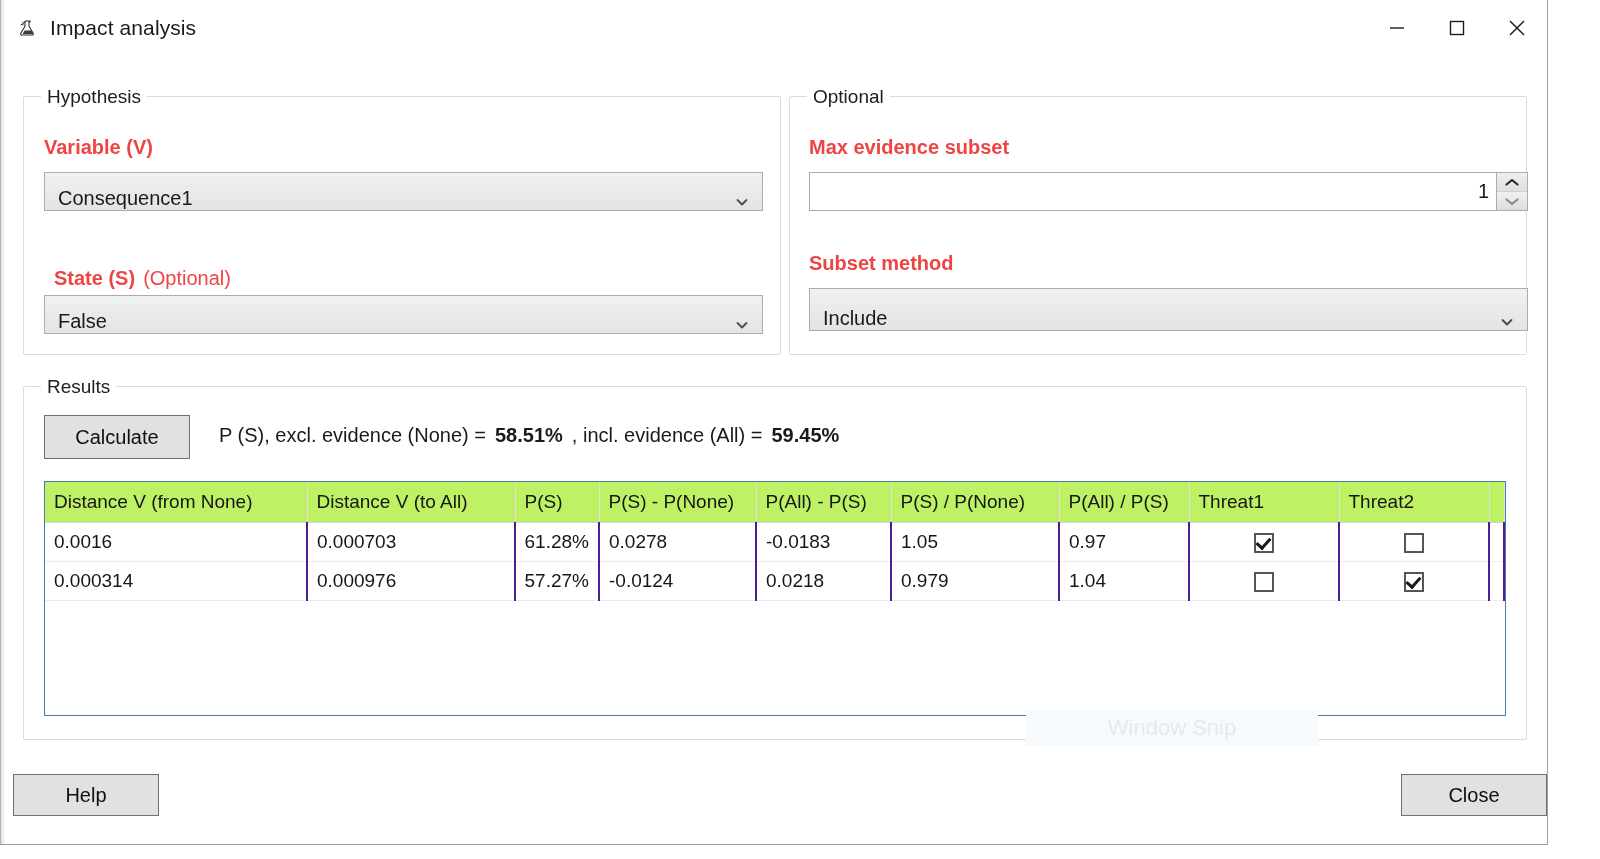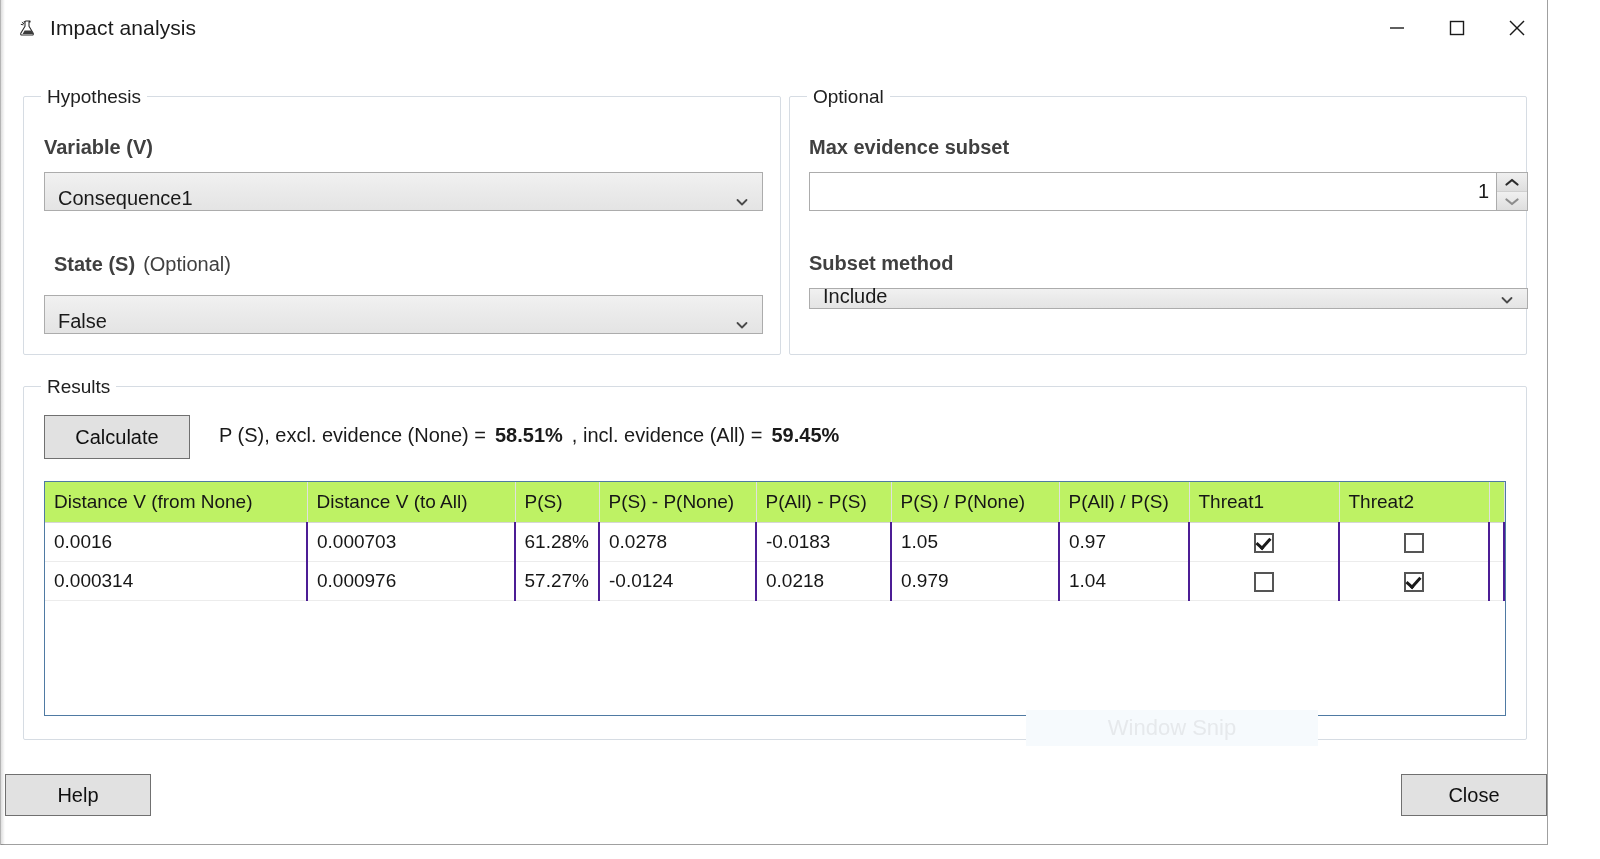--- a/index.html
+++ b/index.html
@@ -86,21 +86,21 @@
   }
 
   #grp-hypothesis { left: 22px;  top: 96px;  width: 758px; height: 259px; }
   #grp-options    { left: 788px; top: 96px;  width: 738px; height: 259px; }
   #grp-results    { left: 22px;  top: 386px; width: 1504px; height: 354px; }
 
   .field-label {
     position: absolute;
     font-size: 20px;
     font-weight: bold;
-    color: #404040;
+    color: #ef4444;
     white-space: nowrap;
   }
   .field-label .optional {
     font-weight: normal;
     padding-left: 8px;
   }
 
   
   .combobox {
     position: absolute;
@@ -173,21 +173,21 @@
     font-family: "Liberation Sans", sans-serif;
     font-size: 20px;
     color: #101010;
     display: flex;
     align-items: center;
     justify-content: center;
     cursor: default;
   }
 
   #calc-btn  { left: 43px;  top: 415px; width: 146px; height: 44px; }
-  #help-btn  { left: 4px;  top: 774px; width: 146px; height: 42px; }
+  #help-btn  { left: 12px;  top: 774px; width: 146px; height: 42px; }
   #close-btn { left: 1400px;top: 774px; width: 146px; height: 42px; }
 
   #pline {
     position: absolute;
     left: 218px;
     top: 424px;
     font-size: 20px;
     color: #1a1a1a;
     white-space: nowrap;
   }
@@ -325,21 +325,21 @@
 
       <div class="combobox" style="left:20px; top:75px; width:719px; height:39px;">
         <span class="cb-value">Consequence1</span>
         <span class="cb-arrow">
           <svg width="16" height="16" viewBox="0 0 16 16">
             <path d="M3.5 6 L8 10.5 L12.5 6" fill="none" stroke="#4a4a4a" stroke-width="1.8" stroke-linecap="round" stroke-linejoin="round"></path>
           </svg>
         </span>
       </div>
 
-      <span class="field-label" style="left:30px; top:156px;">
+      <span class="field-label" style="left:30px; top:170px;">
         <span>State (S)</span><span class="optional">(Optional)</span>
       </span>
 
       <div class="combobox" style="left:20px; top:198px; width:719px; height:39px;">
         <span class="cb-value">False</span>
         <span class="cb-arrow">
           <svg width="16" height="16" viewBox="0 0 16 16">
             <path d="M3.5 6 L8 10.5 L12.5 6" fill="none" stroke="#4a4a4a" stroke-width="1.8" stroke-linecap="round" stroke-linejoin="round"></path>
           </svg>
         </span>
@@ -362,21 +362,21 @@
           <div class="spin-btn down">
             <svg width="14" height="9" viewBox="0 0 14 9">
               <path d="M1.5 2.5 L7 7 L12.5 2.5" fill="none" stroke="#8c8c8c" stroke-width="2.2" stroke-linecap="round" stroke-linejoin="round"></path>
             </svg>
           </div>
         </div>
       </div>
 
       <span class="field-label" style="left:19px; top:155px;">Subset method</span>
 
-      <div class="combobox" style="left:19px; top:191px; width:719px; height:21px;">
+      <div class="combobox" style="left:19px; top:191px; width:719px; height:43px;">
         <span class="cb-value">Include</span>
         <span class="cb-arrow">
           <svg width="16" height="16" viewBox="0 0 16 16">
             <path d="M3.5 6 L8 10.5 L12.5 6" fill="none" stroke="#4a4a4a" stroke-width="1.8" stroke-linecap="round" stroke-linejoin="round"></path>
           </svg>
         </span>
       </div>
     </div>
 
     <div class="groupbox" id="grp-results">

